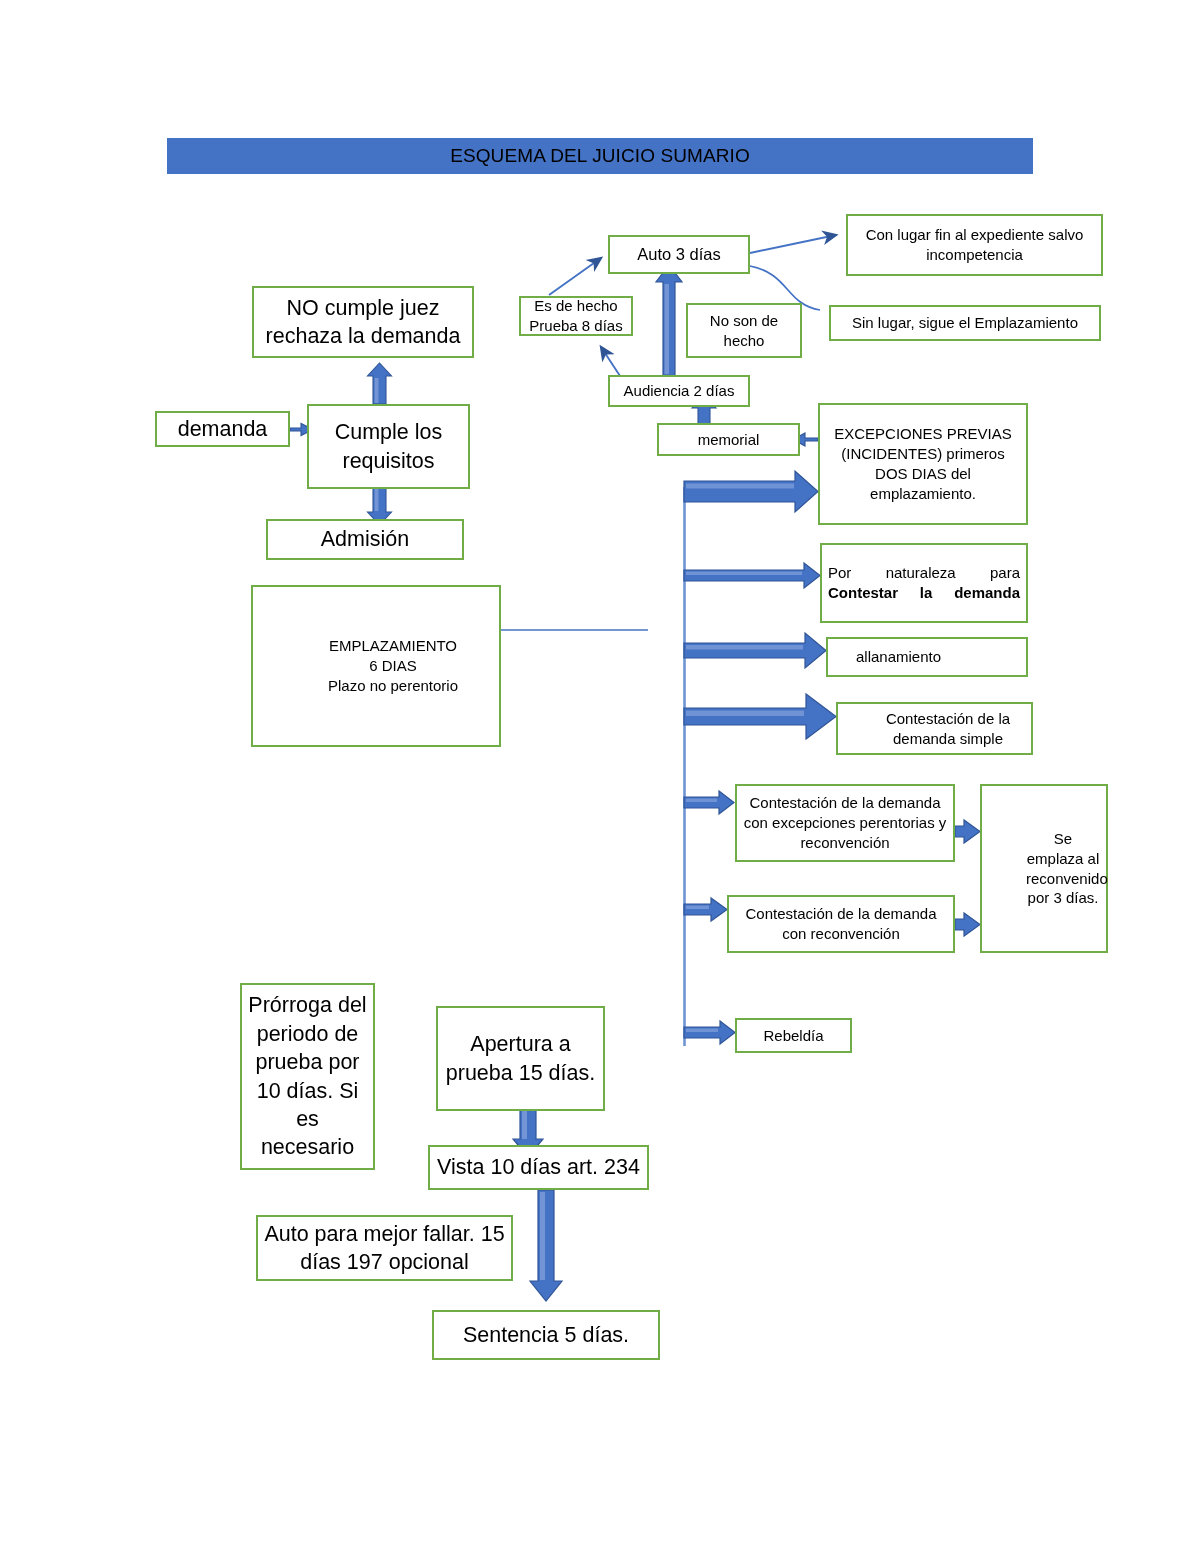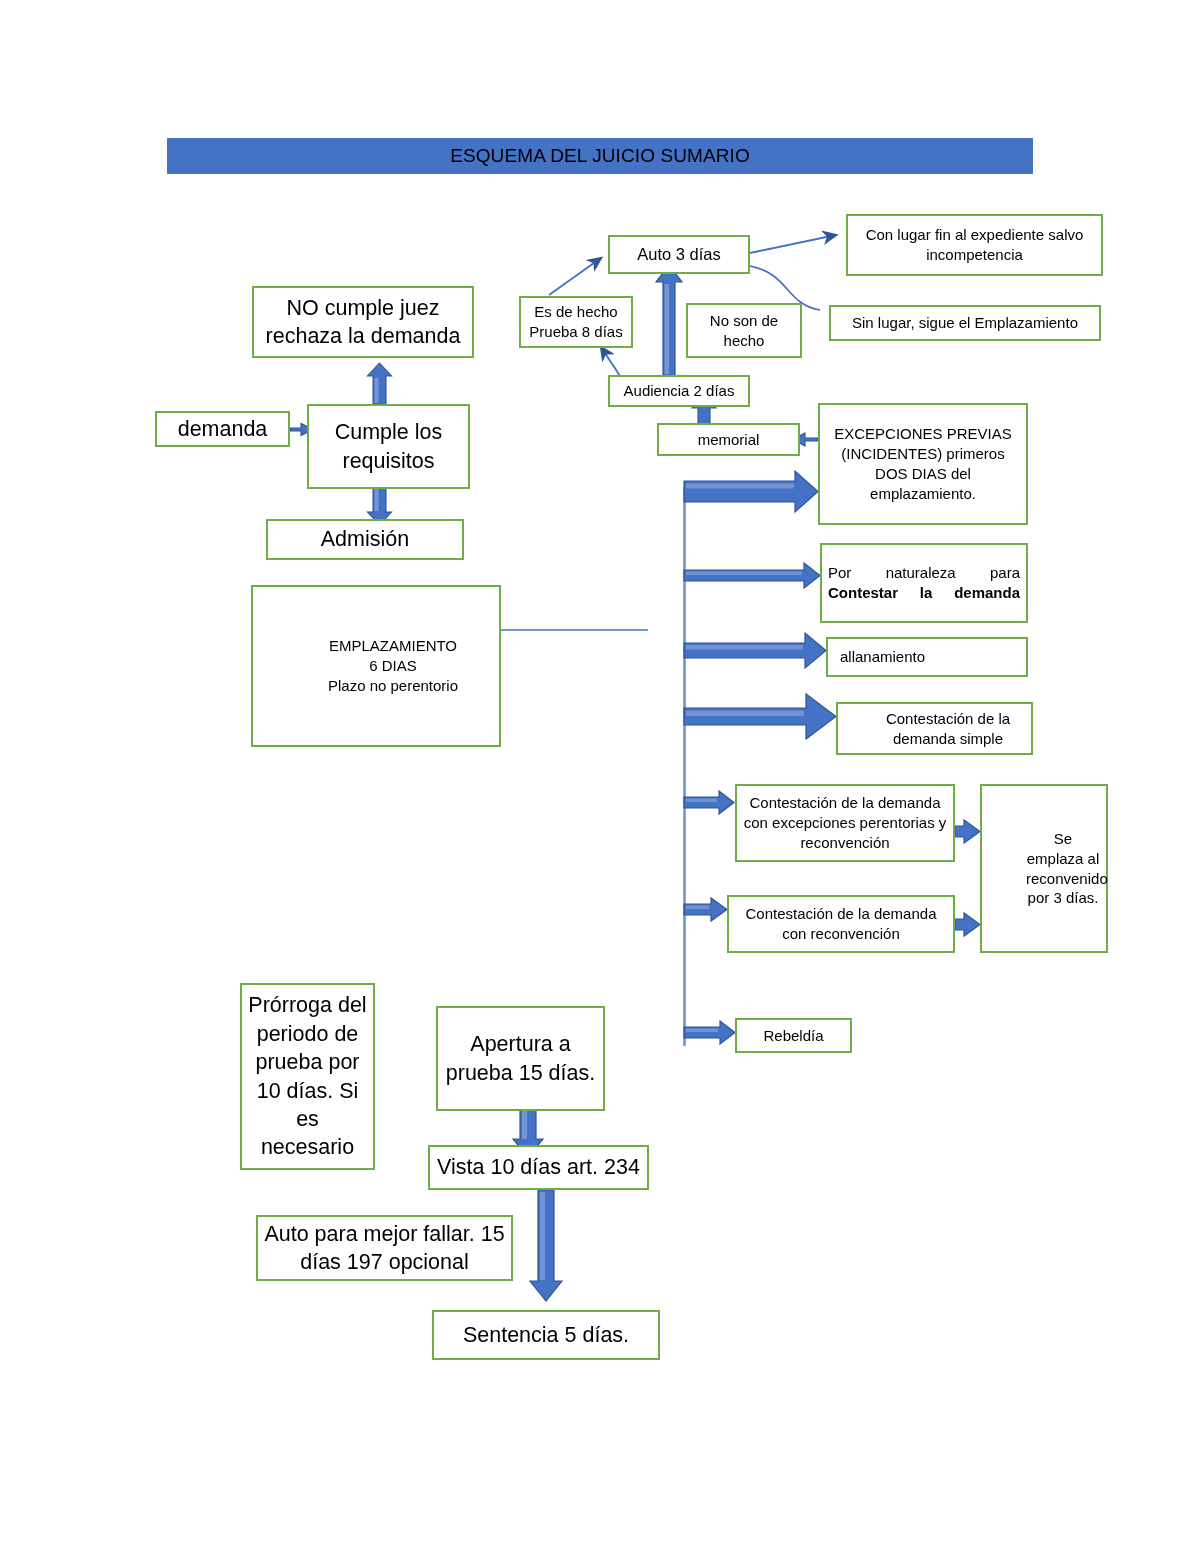--- a/index.html
+++ b/index.html
@@ -201,21 +201,21 @@
   <div class="node fs-big" style="left:266px; top:519px; width:198px; height:41px;align-items:center;">
     <span class="txt">Admisión</span>
   </div>
 
   <div class="node fs-sm" style="left:251px; top:585px; width:250px; height:162px; flex-direction:column;padding-left:40px;">
     <span class="txt">EMPLAZAMIENTO</span>
     <span class="txt">6 DIAS</span>
     <span class="txt">Plazo no perentorio</span>
   </div>
 
-  <div class="node fs-sm" style="left:519px; top:296px; width:114px; height:52px;text-align:center;">
+  <div class="node fs-sm" style="left:519px; top:296px; width:114px; height:40px;text-align:center;">
     <span class="txt">Es de hecho Prueba 8 días</span>
   </div>
 
   <div class="node fs-mid" style="left:608px; top:235px; width:142px; height:39px;">
     <span class="txt">Auto 3 días</span>
   </div>
 
   <div class="node fs-sm" style="left:686px; top:303px; width:116px; height:55px;">
     <span class="txt">No son de hecho</span>
   </div>
@@ -237,21 +237,21 @@
   </div>
 
   <div class="node fs-sm" style="left:818px; top:403px; width:210px; height:122px;">
     <span class="txt">EXCEPCIONES PREVIAS (INCIDENTES) primeros DOS DIAS del emplazamiento.</span>
   </div>
 
   <div class="node fs-sm" style="left:820px; top:543px; width:208px; height:80px;">
     <span class="txt just"><span>Por naturaleza para </span><b>Contestar la demanda</b></span>
   </div>
 
-  <div class="node fs-sm" style="left:826px; top:637px; width:202px; height:40px; justify-content:flex-start; padding-left:12px;">
+  <div class="node fs-sm" style="left:826px; top:637px; width:202px; height:40px; justify-content:flex-start; padding-left:28px;">
     <span class="txt" style="text-align:left;">allanamiento</span>
   </div>
 
   <div class="node fs-sm" style="left:836px; top:702px; width:197px; height:53px;padding-left:33px;">
     <span class="txt">Contestación de la demanda simple</span>
   </div>
 
   <div class="node fs-sm" style="left:735px; top:784px; width:220px; height:78px;">
     <span class="txt">Contestación de la demanda con excepciones perentorias y reconvención</span>
   </div>

